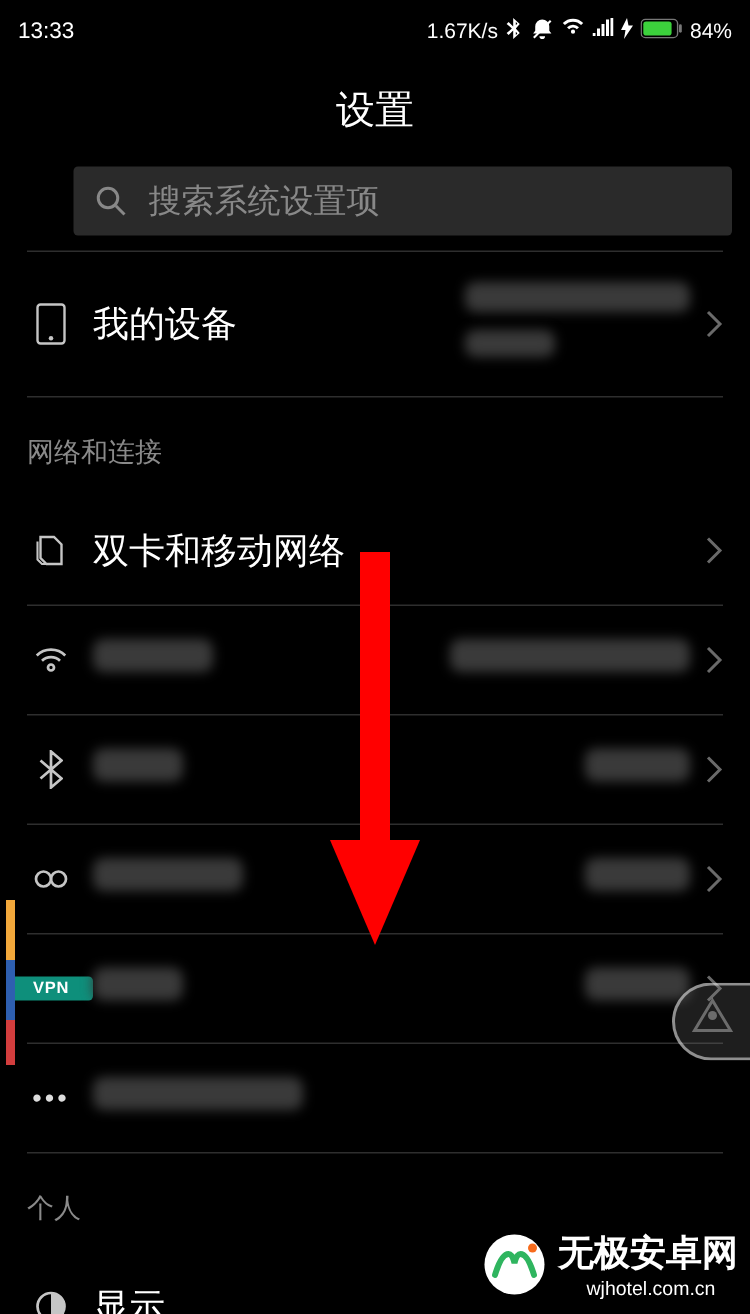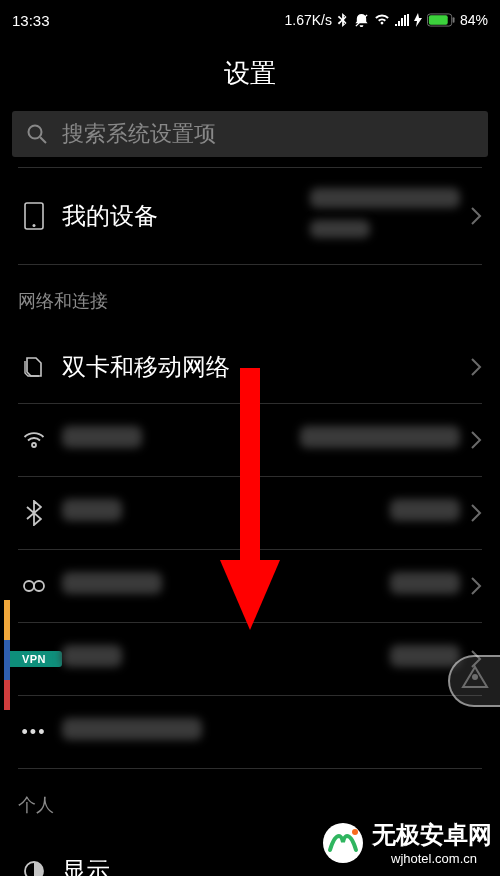--- a/index.html
+++ b/index.html
@@ -1,24 +1,24 @@
 <!DOCTYPE html>
 <html><head>
   <meta charset="utf-8">
   <style>
     * { box-sizing: border-box; margin: 0; padding: 0; }
     html, body { width: 500px; height: 876px; background: #fff; overflow: hidden; font-family: -apple-system, "Segoe UI", sans-serif; }
     .phone { position: relative; width: 500px; height: 876px; background: #000; color: #fff; }
     .status { display: flex; justify-content: space-between; align-items: center; padding: 20px 12px; font-size: 15px; height: 30px; }
     .status-left { }
-    .status-right { display: flex; align-items: center; gap: 5px; font-size: 14px; }
+    .status-right { display: flex; align-items: flex-start; gap: 5px; font-size: 14px; }
     .bat { display: inline-flex; align-items: center; }
     .bat svg { width: 28px; height: 14px; }
     .title { text-align: center; font-size: 26px; padding: 16px 0 20px; color: #fff; }
-    .search-wrap { padding: 0 12px 10px; }
+    .search-wrap { padding: 0 12px 10px; margin-left: 37px; }
     .search { background: #2a2a2a; border-radius: 3px; display: flex; align-items: center; padding: 10px 14px; gap: 14px; }
     .search input { background: transparent; border: 0; outline: 0; color: #888; font-size: 22px; flex: 1; }
     .search input::placeholder { color: #888; }
     .list { padding: 0 18px; }
     .sep-line { height: 1px; background: #2e2e2e; }
     .row { display: flex; align-items: center; height: 72px; position: relative; }
     .row-tall { height: 96px; }
     .row .ic { width: 32px; display: flex; align-items: center; justify-content: center; color: #ddd; }
     .row .lbl { flex: 0 0 auto; margin-left: 12px; font-size: 24px; color: #fff; }
     .row .val { margin-left: auto; margin-right: 10px; color: #8d8d8d; font-size: 22px; }

